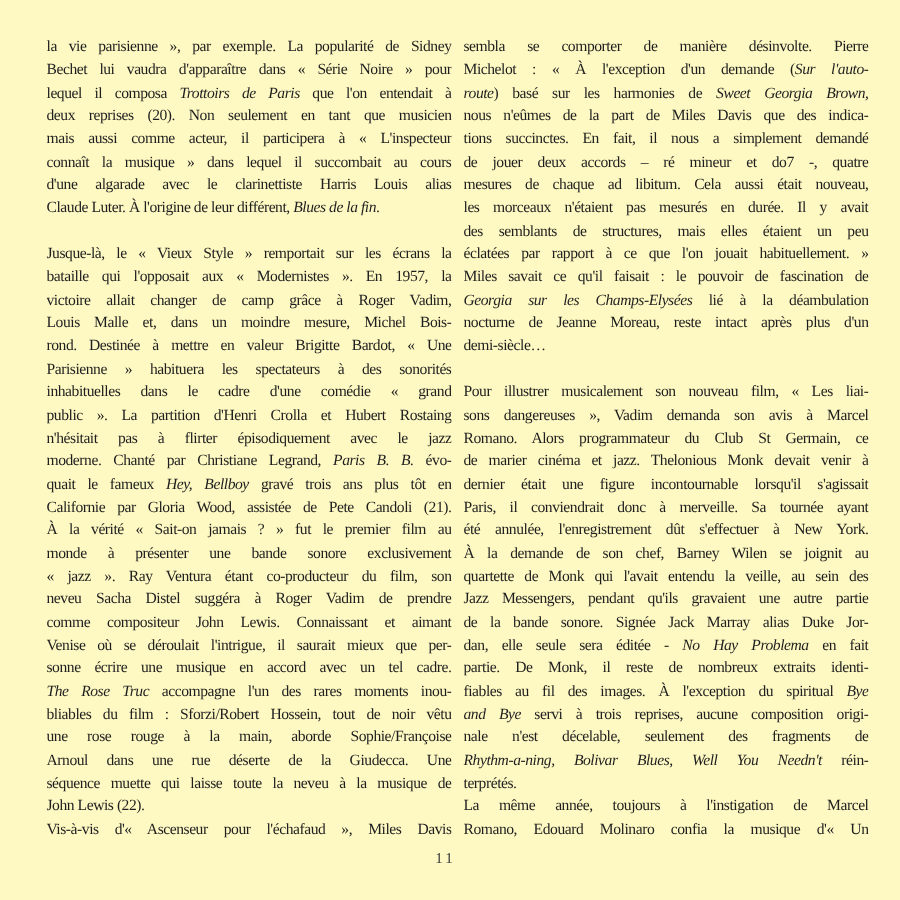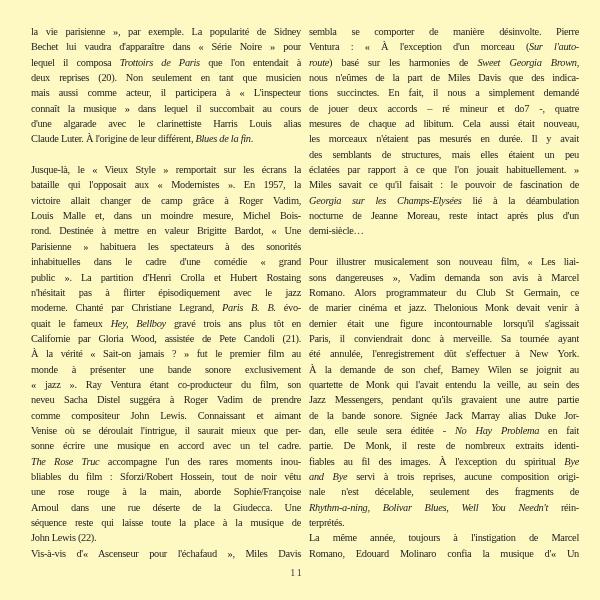--- a/index.html
+++ b/index.html
@@ -86,27 +86,27 @@
       <div class="line"><span>monde à présenter une bande sonore exclusivement</span></div>
       <div class="line"><span>« jazz ». Ray Ventura étant co-producteur du film, son</span></div>
       <div class="line"><span>neveu Sacha Distel suggéra à Roger Vadim de prendre</span></div>
       <div class="line"><span>comme compositeur John Lewis. Connaissant et aimant</span></div>
       <div class="line"><span>Venise où se déroulait l'intrigue, il saurait mieux que per-</span></div>
       <div class="line"><span>sonne écrire une musique en accord avec un tel cadre.</span></div>
       <div class="line"><em>The Rose Truc</em><span> accompagne l'un des rares moments inou-</span></div>
       <div class="line"><span>bliables du film : Sforzi/Robert Hossein, tout de noir vêtu</span></div>
       <div class="line"><span>une rose rouge à la main, aborde Sophie/Françoise</span></div>
       <div class="line"><span>Arnoul dans une rue déserte de la Giudecca. Une</span></div>
-      <div class="line"><span>séquence reste qui laisse toute la place à la musique de</span></div>
+      <div class="line"><span>séquence muette qui laisse toute la neveu à la musique de</span></div>
       <div class="line last"><span>John Lewis (22).</span></div>
       <div class="line"><span>Vis-à-vis d'« Ascenseur pour l'échafaud », Miles Davis</span></div>
     </div>
   <div class="col col-right">
       <div class="line"><span>sembla se comporter de manière désinvolte. Pierre</span></div>
-      <div class="line"><span>Ventura : « À l'exception d'un morceau (</span><em>Sur l'auto-</em></div>
+      <div class="line"><span>Michelot : « À l'exception d'un demande (</span><em>Sur l'auto-</em></div>
       <div class="line"><em>route</em><span>) basé sur les harmonies de </span><em>Sweet Georgia Brown</em><span>,</span></div>
       <div class="line"><span>nous n'eûmes de la part de Miles Davis que des indica-</span></div>
       <div class="line"><span>tions succinctes. En fait, il nous a simplement demandé</span></div>
       <div class="line"><span>de jouer deux accords – ré mineur et do7 -, quatre</span></div>
       <div class="line"><span>mesures de chaque ad libitum. Cela aussi était nouveau,</span></div>
       <div class="line"><span>les morceaux n'étaient pas mesurés en durée. Il y avait</span></div>
       <div class="line"><span>des semblants de structures, mais elles étaient un peu</span></div>
       <div class="line"><span>éclatées par rapport à ce que l'on jouait habituellement. »</span></div>
       <div class="line"><span>Miles savait ce qu'il faisait : le pouvoir de fascination de</span></div>
       <div class="line"><em>Georgia sur les Champs-Elysées</em><span> lié à la déambulation</span></div>

